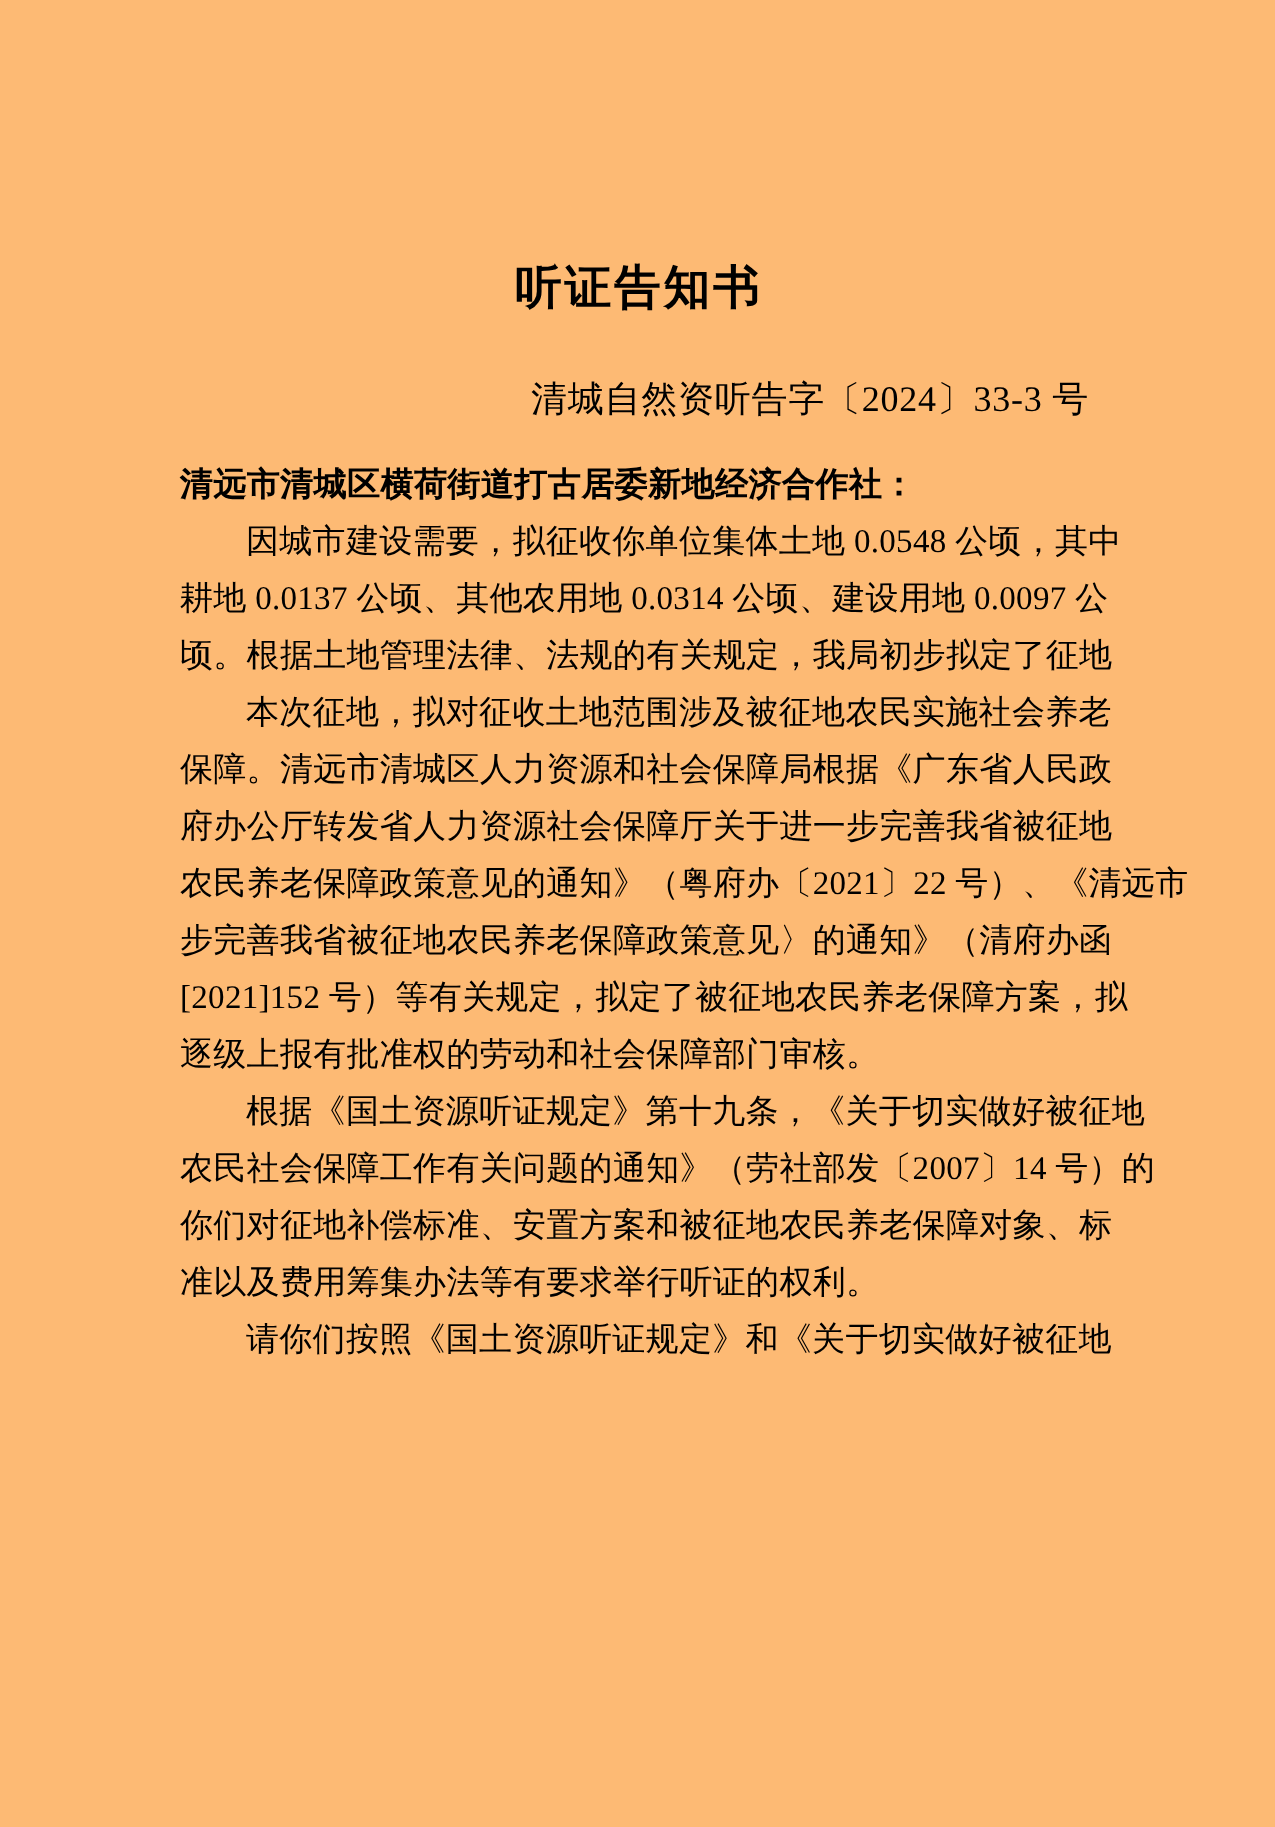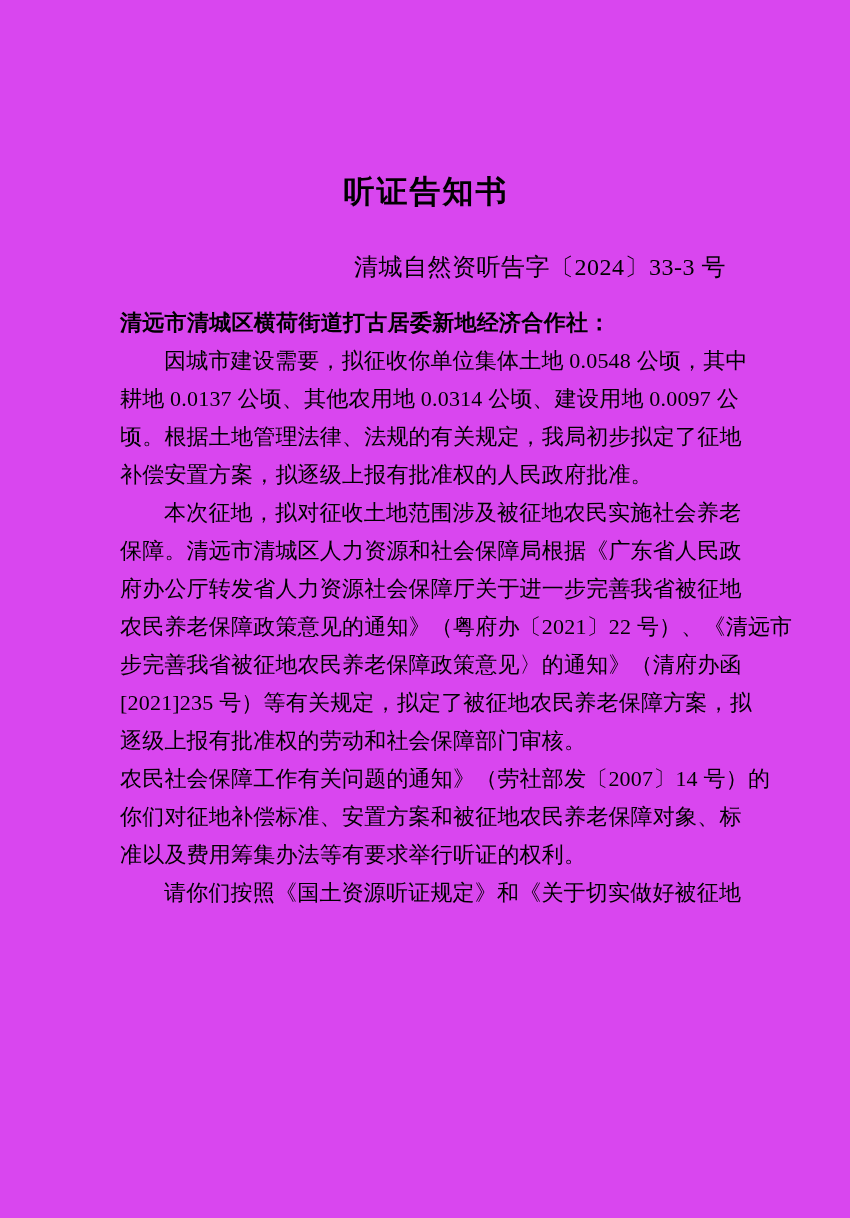--- a/index.html
+++ b/index.html
@@ -9,21 +9,21 @@
   }
   body {
     font-family: "Liberation Serif", "DejaVu Serif", serif;
     color: #000000;
   }
   #page {
     position: relative;
     width: 850px;
     height: 1218px;
     margin: 0 auto;
-    background: #d946ef;
+    background: #fdba74;
     overflow: hidden;
   }
   .doc-body {
     position: absolute;
     left: 120px;
     top: 0;
     width: 612px;
   }
   .title {
     text-align: center;
@@ -79,34 +79,34 @@
     <div class="title">听证告知书</div>
 
     <div class="doc-number">清城自然资听告字〔2024〕33-3 号</div>
 
     <div class="recipient">清远市清城区横荷街道打古居委新地经济合作社：</div>
 
     <p class="para">
       <span class="ln indent">因城市建设需要，拟征收你单位集体土地 0.0548 公顷，其中</span>
       <span class="ln">耕地 0.0137 公顷、其他农用地 0.0314 公顷、建设用地 0.0097 公</span>
       <span class="ln">顷。根据土地管理法律、法规的有关规定，我局初步拟定了征地</span>
-      <span class="ln last">补偿安置方案，拟逐级上报有批准权的人民政府批准。</span>
     </p>
 
     <p class="para">
       <span class="ln indent">本次征地，拟对征收土地范围涉及被征地农民实施社会养老</span>
       <span class="ln">保障。清远市清城区人力资源和社会保障局根据《广东省人民政</span>
       <span class="ln">府办公厅转发省人力资源社会保障厅关于进一步完善我省被征地</span>
       <span class="ln">农民养老保障政策意见的通知》（粤府办〔2021〕22 号）、《清远市</span>
       <span class="ln">步完善我省被征地农民养老保障政策意见〉的通知》（清府办函</span>
-      <span class="ln">[2021]235 号）等有关规定，拟定了被征地农民养老保障方案，拟</span>
+      <span class="ln">[2021]152 号）等有关规定，拟定了被征地农民养老保障方案，拟</span>
       <span class="ln last">逐级上报有批准权的劳动和社会保障部门审核。</span>
     </p>
 
     <p class="para">
+      <span class="ln indent">根据《国土资源听证规定》第十九条，《关于切实做好被征地</span>
       <span class="ln">农民社会保障工作有关问题的通知》（劳社部发〔2007〕14 号）的</span>
       <span class="ln">你们对征地补偿标准、安置方案和被征地农民养老保障对象、标</span>
       <span class="ln last">准以及费用筹集办法等有要求举行听证的权利。</span>
     </p>
 
     <p class="para">
       <span class="ln indent nojust">请你们按照《国土资源听证规定》和《关于切实做好被征地</span>
     </p>
 
   </div>

